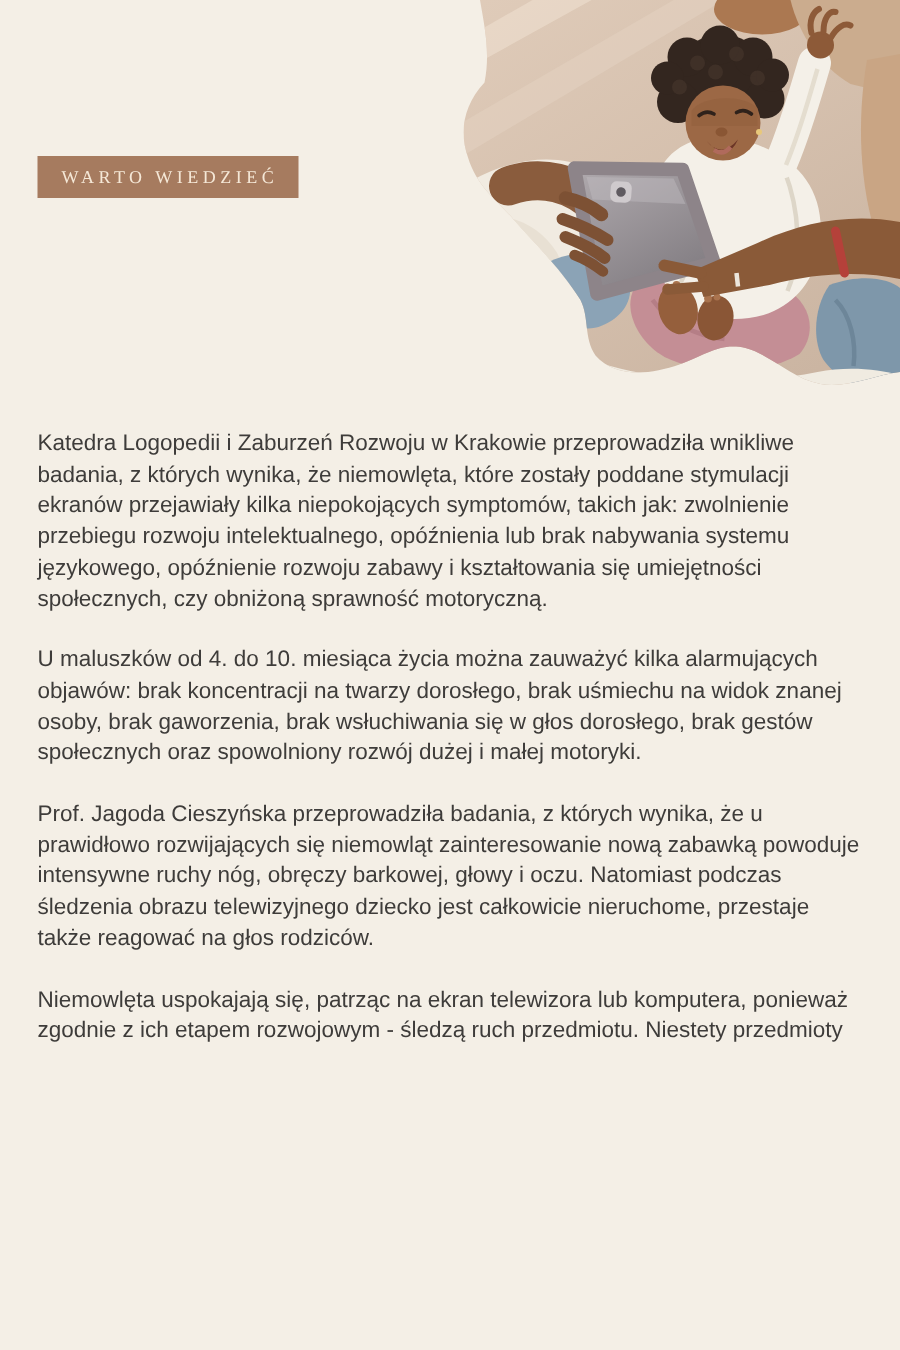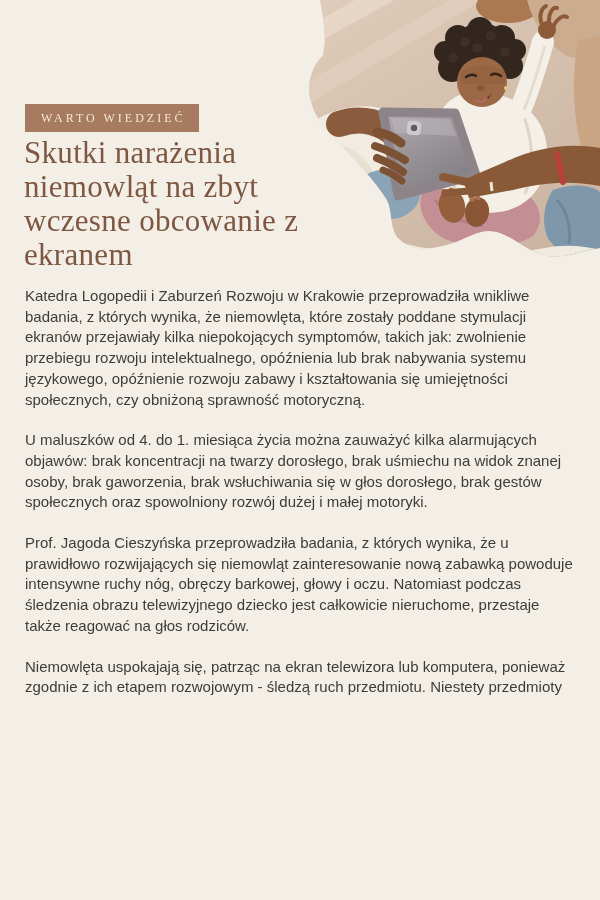--- a/index.html
+++ b/index.html
@@ -130,24 +130,23 @@
         <path d="M262,154 L268,182" stroke="#b5413a" stroke-width="6" stroke-linecap="round"></path>
         <path d="M196,182 l1,9" stroke="#ece6dc" stroke-width="3"></path>
       </g>
     </svg>
   </div>
 
   <div class="badge">
     <span>WARTO WIEDZIEĆ</span>
   </div>
 
-  <h1 class="title">Skutki narażenia niemowląt na zbyt wczesne obcowanie z ekranem</h1>
 
   <div class="content">
     <p>Katedra Logopedii i Zaburzeń Rozwoju w Krakowie przeprowadziła wnikliwe badania, z których wynika, że niemowlęta, które zostały poddane stymulacji ekranów przejawiały kilka niepokojących symptomów, takich jak: zwolnienie przebiegu rozwoju intelektualnego, opóźnienia lub brak nabywania systemu językowego, opóźnienie rozwoju zabawy i kształtowania się umiejętności społecznych, czy obniżoną sprawność motoryczną.</p>
-    <p>U maluszków od 4. do 1. miesiąca życia można zauważyć kilka alarmujących objawów: brak koncentracji na twarzy dorosłego, brak uśmiechu na widok znanej osoby, brak gaworzenia, brak wsłuchiwania się w głos dorosłego, brak gestów społecznych oraz spowolniony rozwój dużej i małej motoryki.</p>
+    <p>U maluszków od 4. do 10. miesiąca życia można zauważyć kilka alarmujących objawów: brak koncentracji na twarzy dorosłego, brak uśmiechu na widok znanej osoby, brak gaworzenia, brak wsłuchiwania się w głos dorosłego, brak gestów społecznych oraz spowolniony rozwój dużej i małej motoryki.</p>
     <p>Prof. Jagoda Cieszyńska przeprowadziła badania, z których wynika, że u prawidłowo rozwijających się niemowląt zainteresowanie nową zabawką powoduje intensywne ruchy nóg, obręczy barkowej, głowy i oczu. Natomiast podczas śledzenia obrazu telewizyjnego dziecko jest całkowicie nieruchome, przestaje także reagować na głos rodziców.</p>
     <p>Niemowlęta uspokajają się, patrząc na ekran telewizora lub komputera, ponieważ zgodnie z ich etapem rozwojowym - śledzą ruch przedmiotu. Niestety przedmioty z telewizora są poza rzeczywistym zasięgiem dziecka, a więc niemożliwe jest pełne poznanie, ponieważ nie da się ich dotknąć (rękami, ustami, językiem). Obraz, który porusza się na płaskim ekranie odbiornika, buduje w umyśle małego dziecka fałszywe ścieżki poznawania świata.</p>
   </div>
 
   <div class="signature">mama_nauczycielka</div>
 
 </div>
 
 </body></html>

